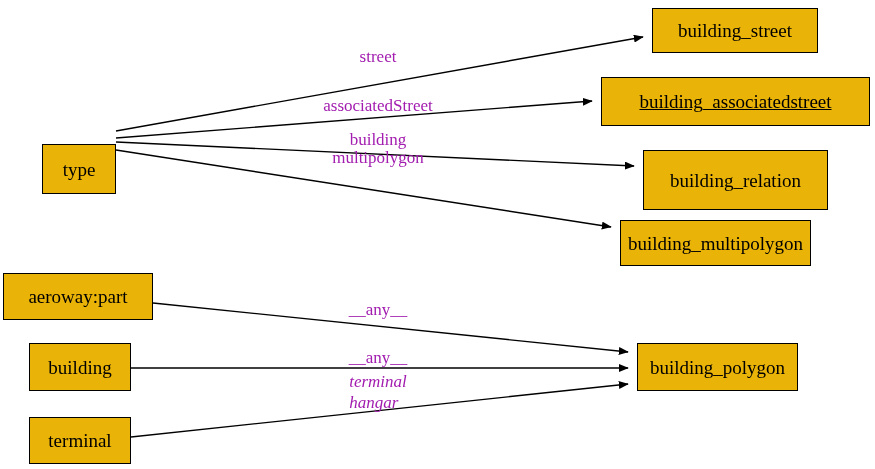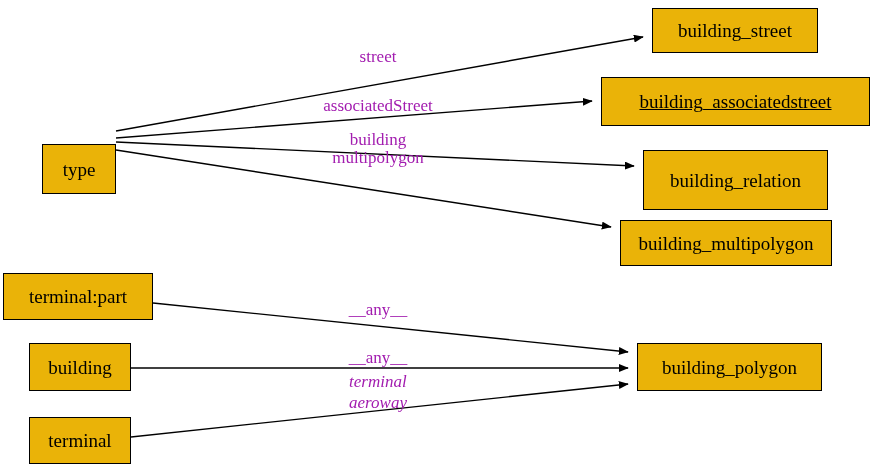--- a/index.html
+++ b/index.html
@@ -69,32 +69,32 @@
         <path d="M131,368 L628,368" marker-end="url(#arrowhead)"></path>
         <path d="M131,437 L628,384" marker-end="url(#arrowhead)"></path>
       </g>
   </svg>
 
   <div id="nodes-layer">
       <div class="node-box" style="left: 42px; top: 113px; width: 74px; height: 50px; margin-top: 31px;">type</div>
       <div class="node-box" style="left: 652px; top: 8px; width: 166px; height: 45px;">building_street</div>
       <div class="node-box" style="left: 601px; top: 77px; width: 269px; height: 49px; text-decoration: underline;">building_associatedstreet</div>
       <div class="node-box" style="left: 643px; top: 150px; width: 185px; height: 60px;">building_relation</div>
-      <div class="node-box" style="left: 620px; top: 220px; width: 212px; height: 46px;">building_multipolygon</div>
-      <div class="node-box" style="left: 3px; top: 273px; width: 150px; height: 47px;">terminal:part</div>
+      <div class="node-box" style="left: 620px; top: 220px; width: 191px; height: 46px;">building_multipolygon</div>
+      <div class="node-box" style="left: 3px; top: 273px; width: 150px; height: 47px;">aeroway:part</div>
       <div class="node-box" style="left: 29px; top: 343px; width: 102px; height: 48px;">building</div>
       <div class="node-box" style="left: 29px; top: 417px; width: 102px; height: 47px;">terminal</div>
-      <div class="node-box" style="left: 637px; top: 343px; width: 185px; height: 48px;">building_polygon</div>
+      <div class="node-box" style="left: 637px; top: 343px; width: 161px; height: 48px;">building_polygon</div>
     </div>
   <div id="labels-layer">
       <div class="edge-label" style="left: 378px; top: 57px;">street</div>
       <div class="edge-label" style="left: 378px; top: 106px;">associatedStreet</div>
       <div class="edge-label" style="left: 378px; top: 140px;">building</div>
       <div class="edge-label" style="left: 378px; top: 158px;">multipolygon</div>
       <div class="edge-label" style="left: 378px; top: 310px;">__any__</div>
       <div class="edge-label" style="left: 378px; top: 358px;">__any__</div>
       <div class="edge-label two-line" style="left: 378px; top: 392px;">
         <div>terminal</div>
-        <div>aeroway</div>
+        <div>hangar</div>
       </div>
     </div>
 
 </div>
 
 </body></html>

